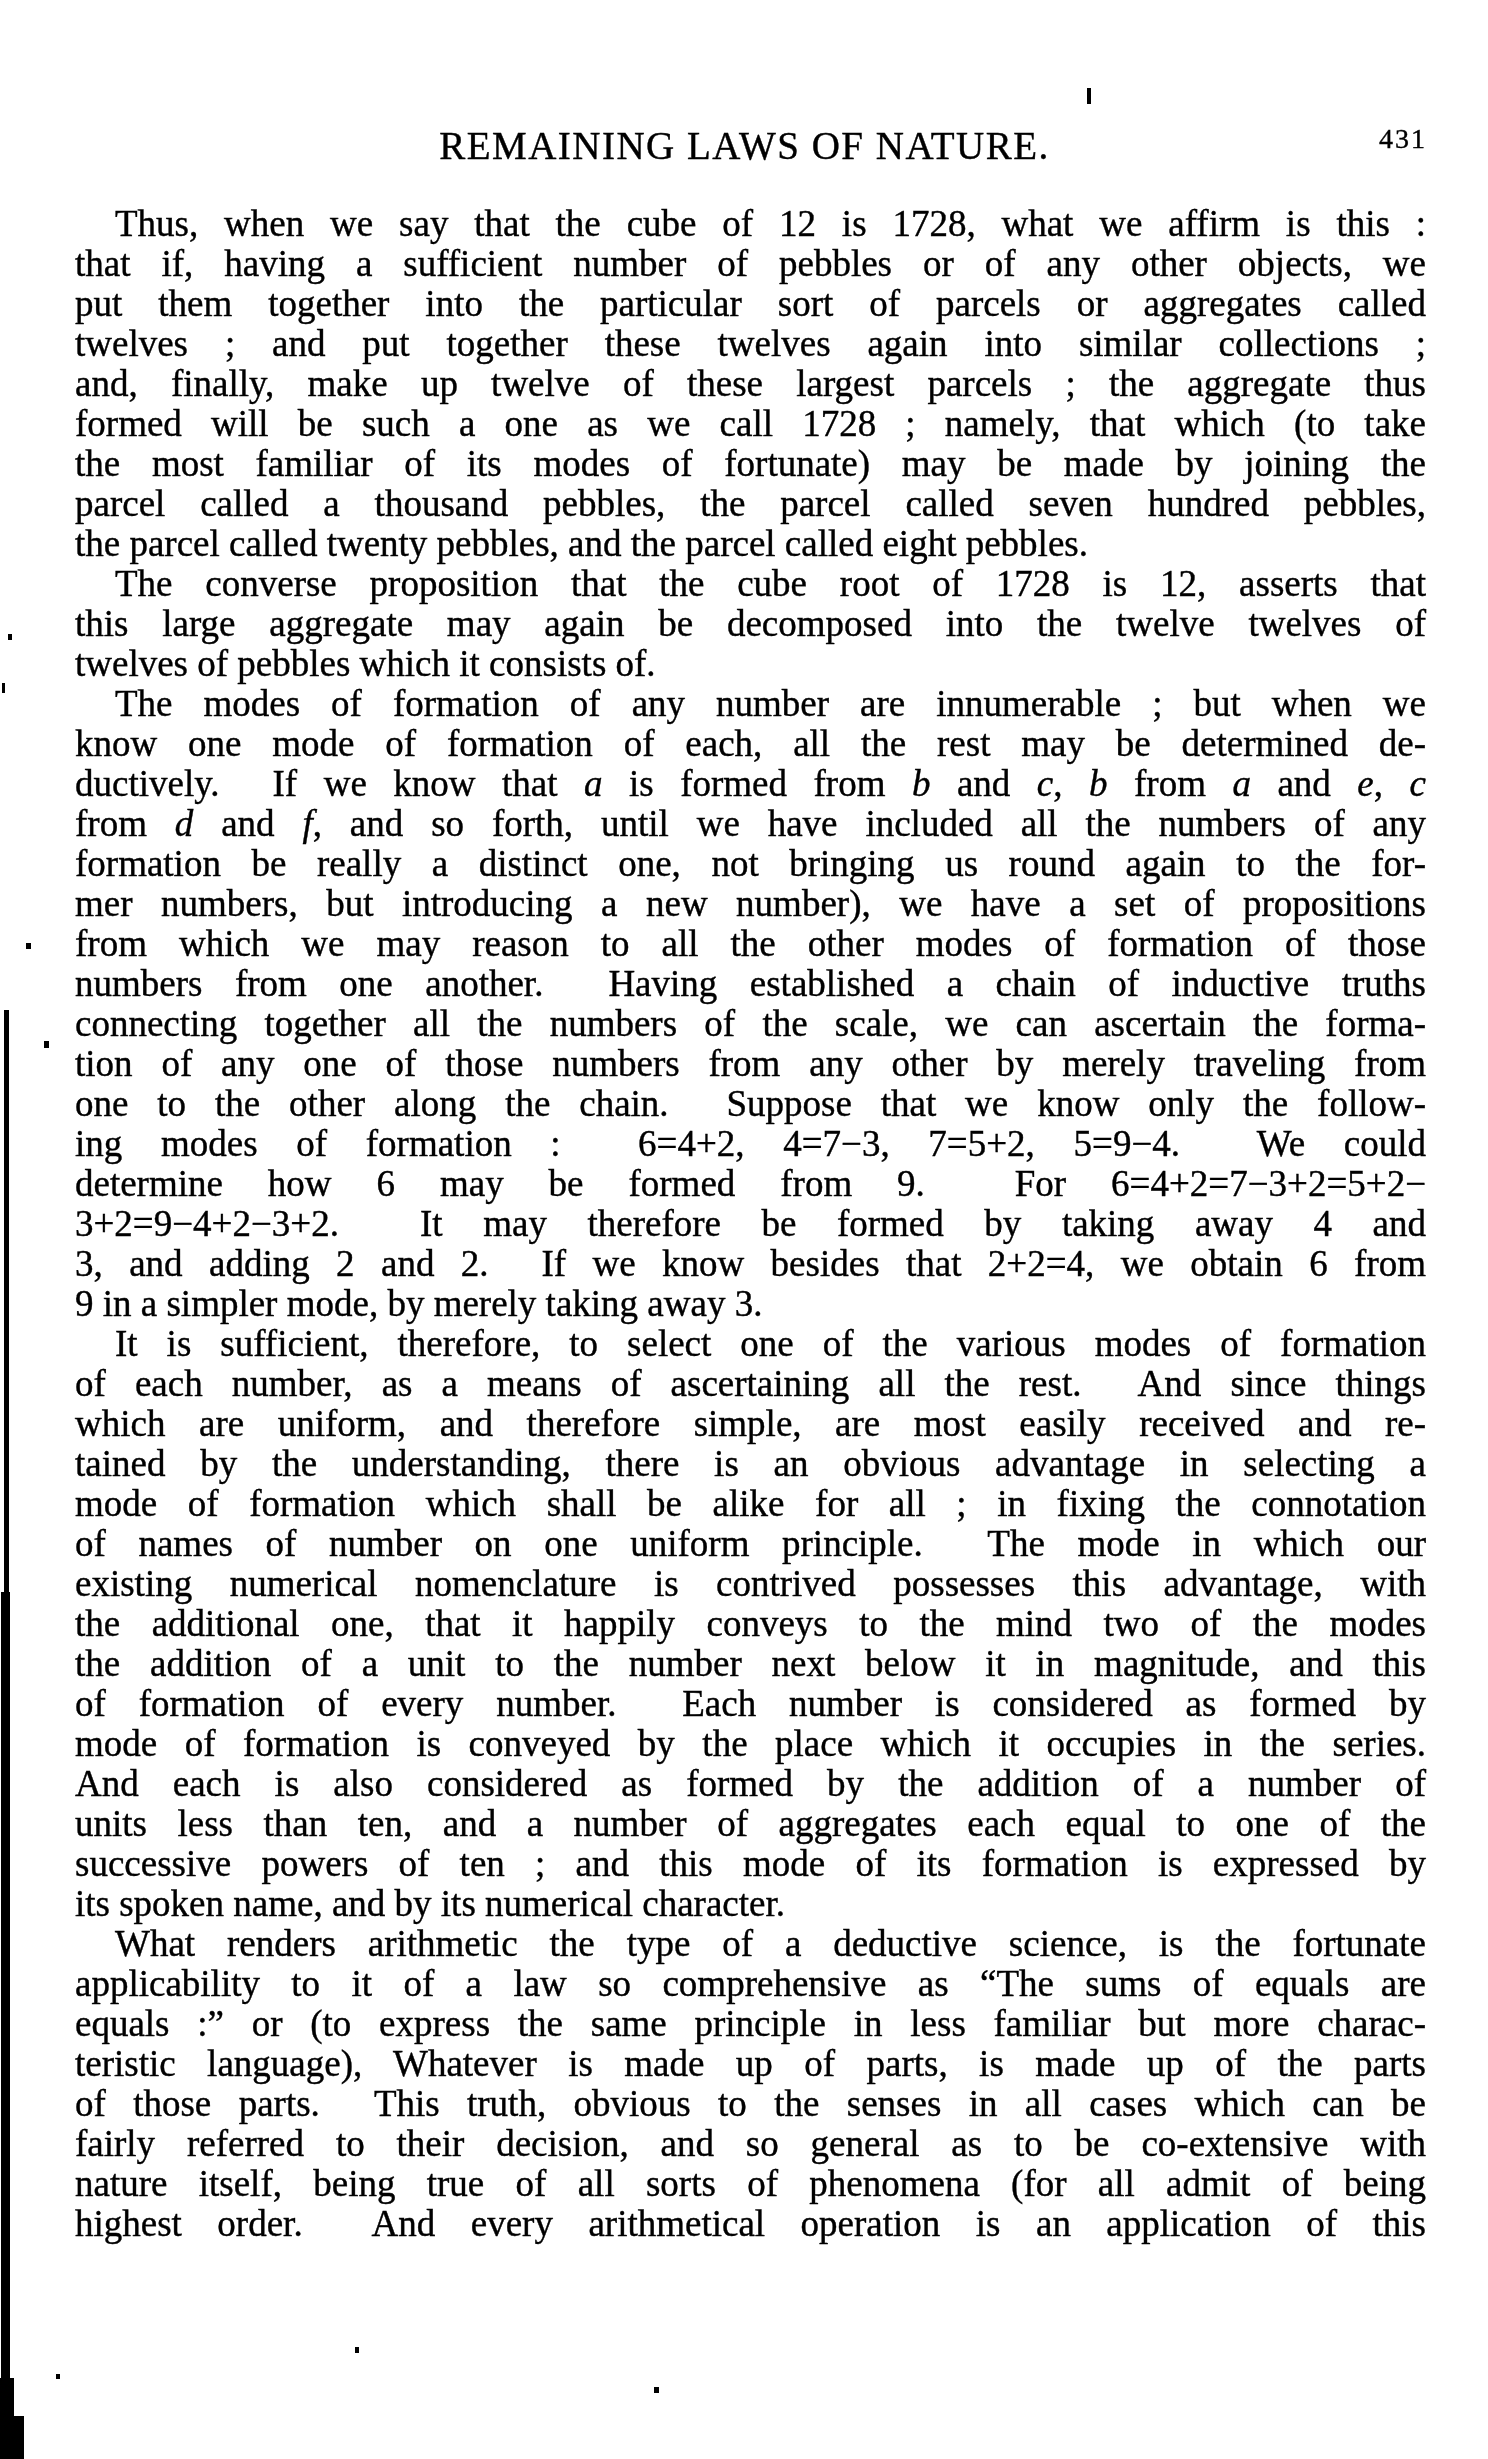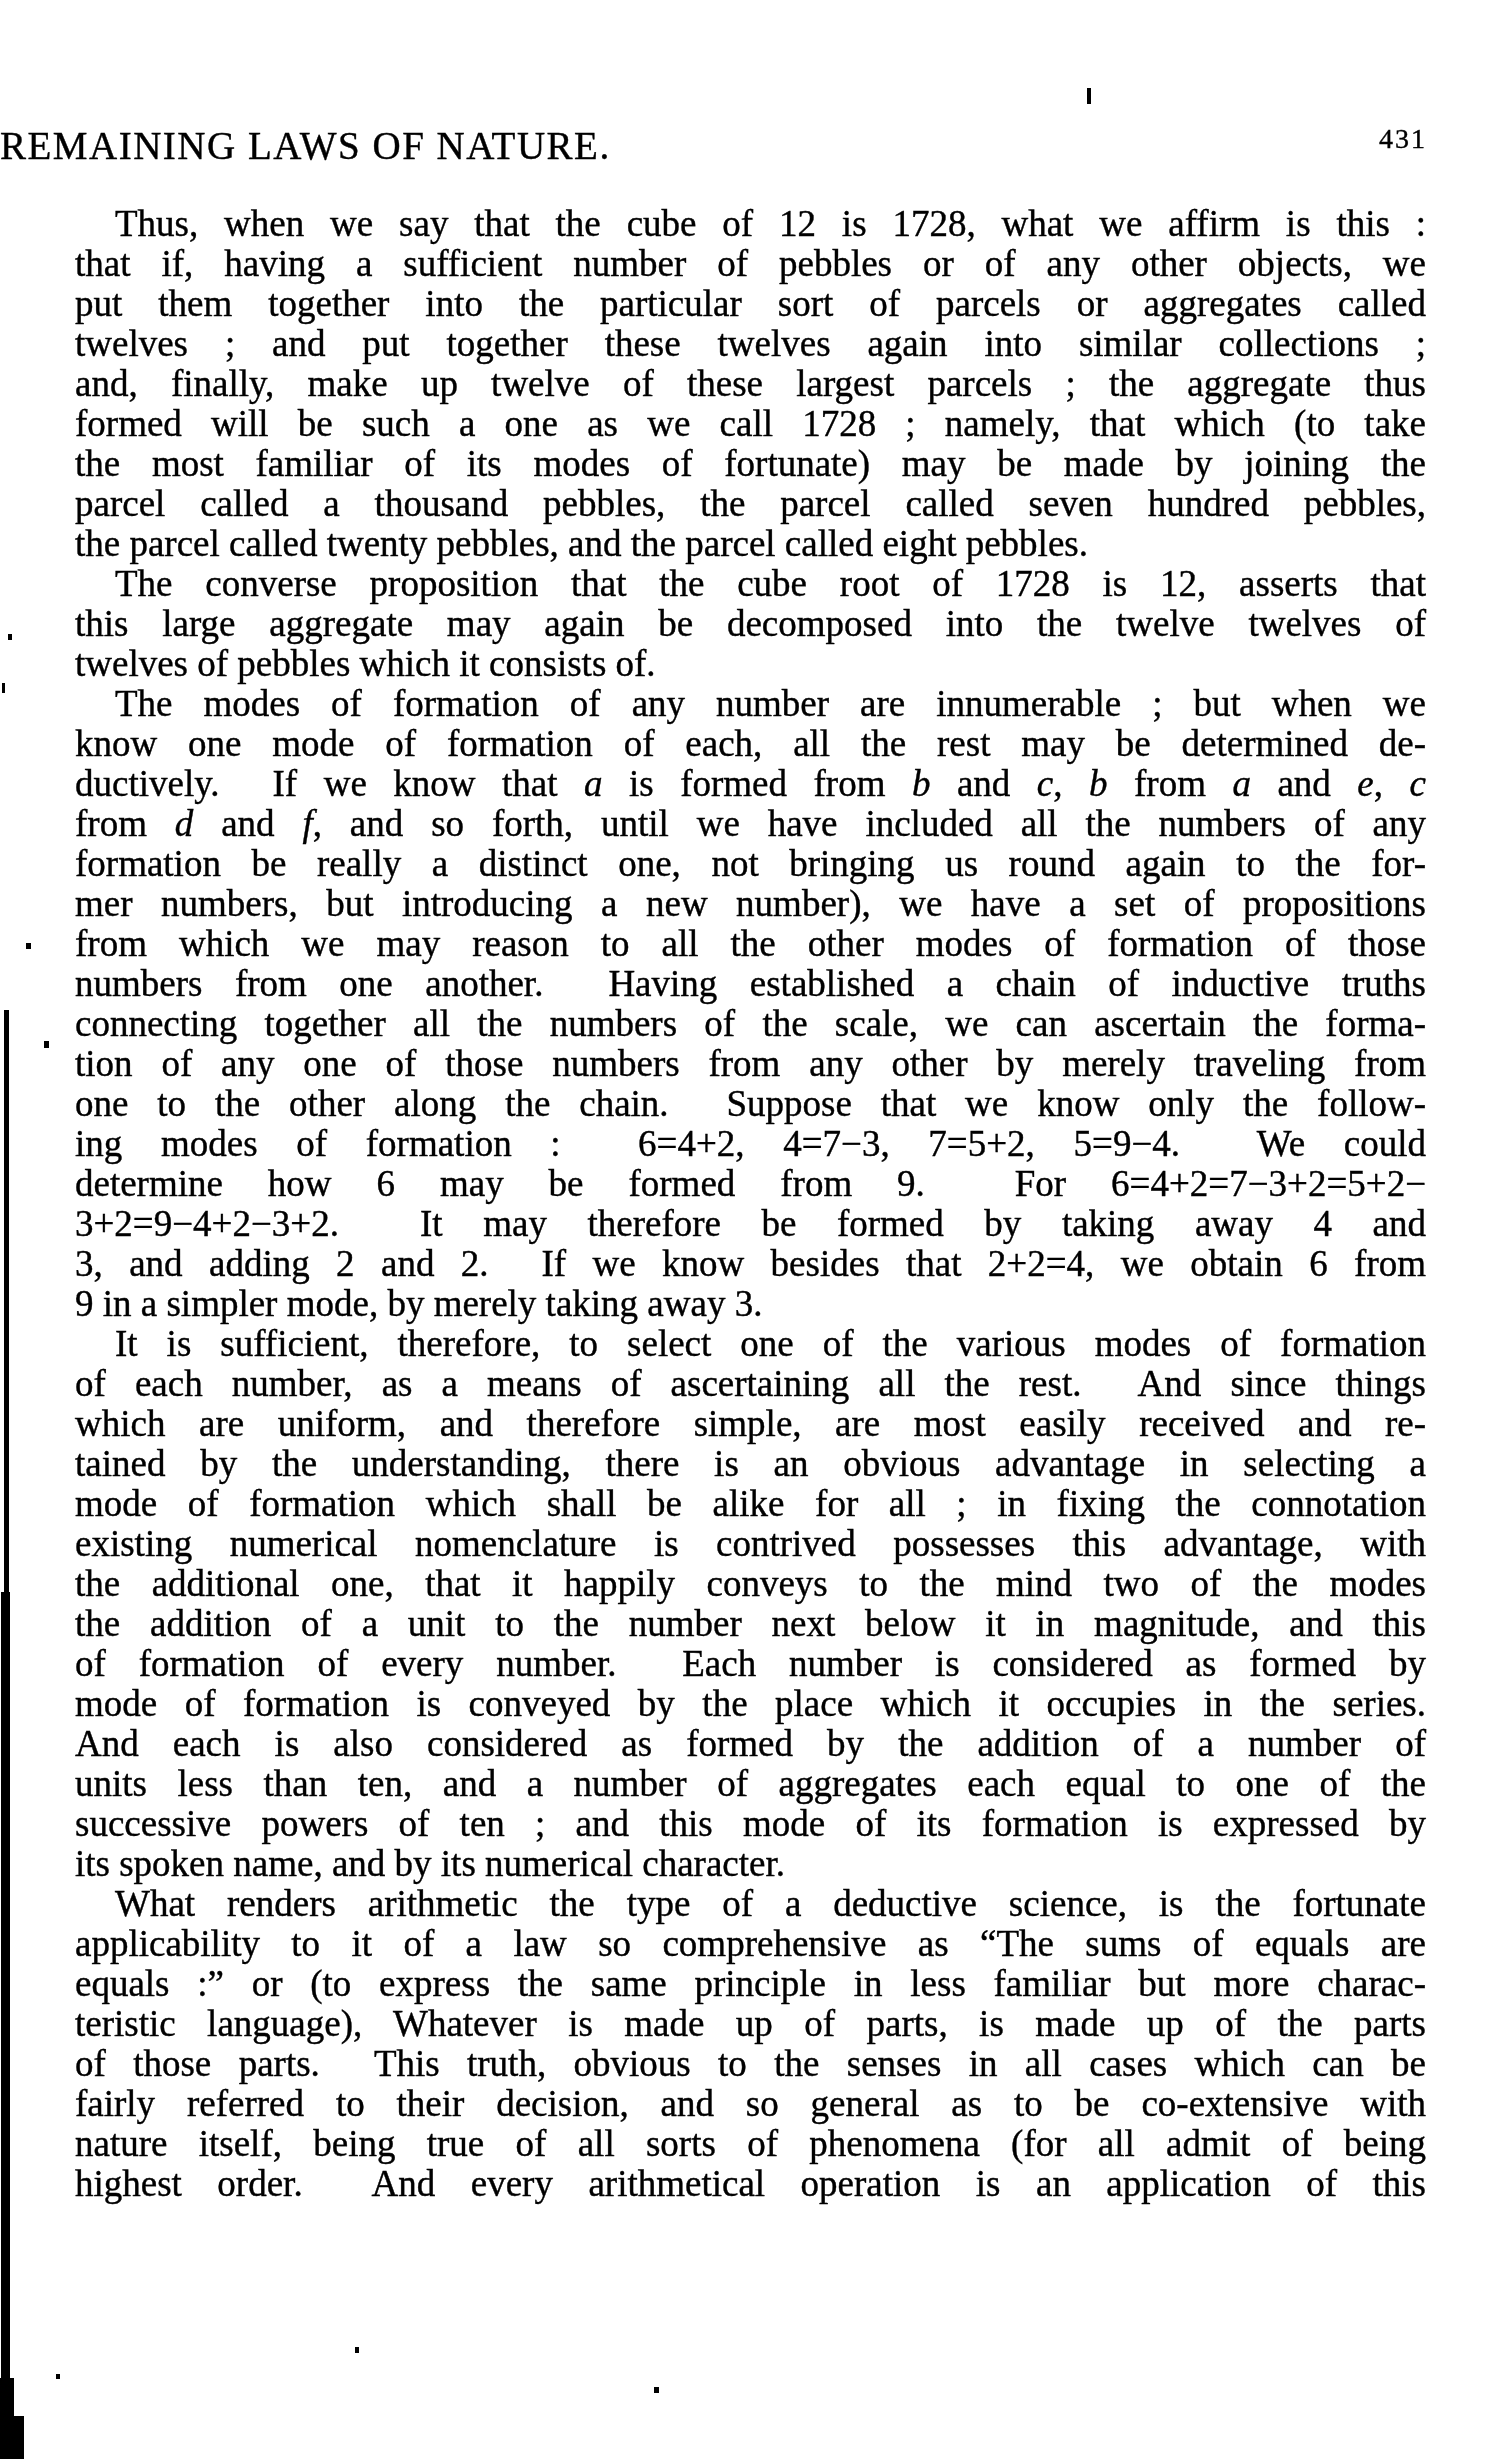--- a/index.html
+++ b/index.html
@@ -10,20 +10,21 @@
     background: var(--paper, #ffffff);
     color: var(--ink, #000000);
     font-family: "Liberation Serif", "DejaVu Serif", serif;
     overflow: hidden;
     -webkit-text-stroke: 0.4px;
   }
   
   .header-title {
     position: absolute;
     top: 123px; left: 0; right: 0;
+    text-align: center;
     font-size: 39px;
     letter-spacing: 1.5px;
     white-space: nowrap;
   }
   .folio {
     position: absolute;
     top: 123px; right: 62px;
     font-size: 28px;
     letter-spacing: 2px;
   }
@@ -114,20 +115,21 @@
         <div class="line">3+2=9−4+2−3+2.&nbsp; It may therefore be formed by taking away 4 and</div>
         <div class="line">3, and adding 2 and 2.&nbsp; If we know besides that 2+2=4, we obtain 6 from</div>
         <div class="line last">9 in a simpler mode, by merely taking away 3.</div>
       </div>
       <div class="para">
         <div class="line indent">It is sufficient, therefore, to select one of the various modes of formation</div>
         <div class="line">of each number, as a means of ascertaining all the rest.&nbsp; And since things</div>
         <div class="line">which are uniform, and therefore simple, are most easily received and re-</div>
         <div class="line">tained by the understanding, there is an obvious advantage in selecting a</div>
         <div class="line">mode of formation which shall be alike for all ; in fixing the connotation</div>
+        <div class="line">of names of number on one uniform principle.&nbsp; The mode in which our</div>
         <div class="line">existing numerical nomenclature is contrived possesses this advantage, with</div>
         <div class="line">the additional one, that it happily conveys to the mind two of the modes</div>
         <div class="line">the addition of a unit to the number next below it in magnitude, and this</div>
         <div class="line">of formation of every number.&nbsp; Each number is considered as formed by</div>
         <div class="line">mode of formation is conveyed by the place which it occupies in the series.</div>
         <div class="line">And each is also considered as formed by the addition of a number of</div>
         <div class="line">units less than ten, and a number of aggregates each equal to one of the</div>
         <div class="line">successive powers of ten ; and this mode of its formation is expressed by</div>
         <div class="line last">its spoken name, and by its numerical character.</div>
       </div>

